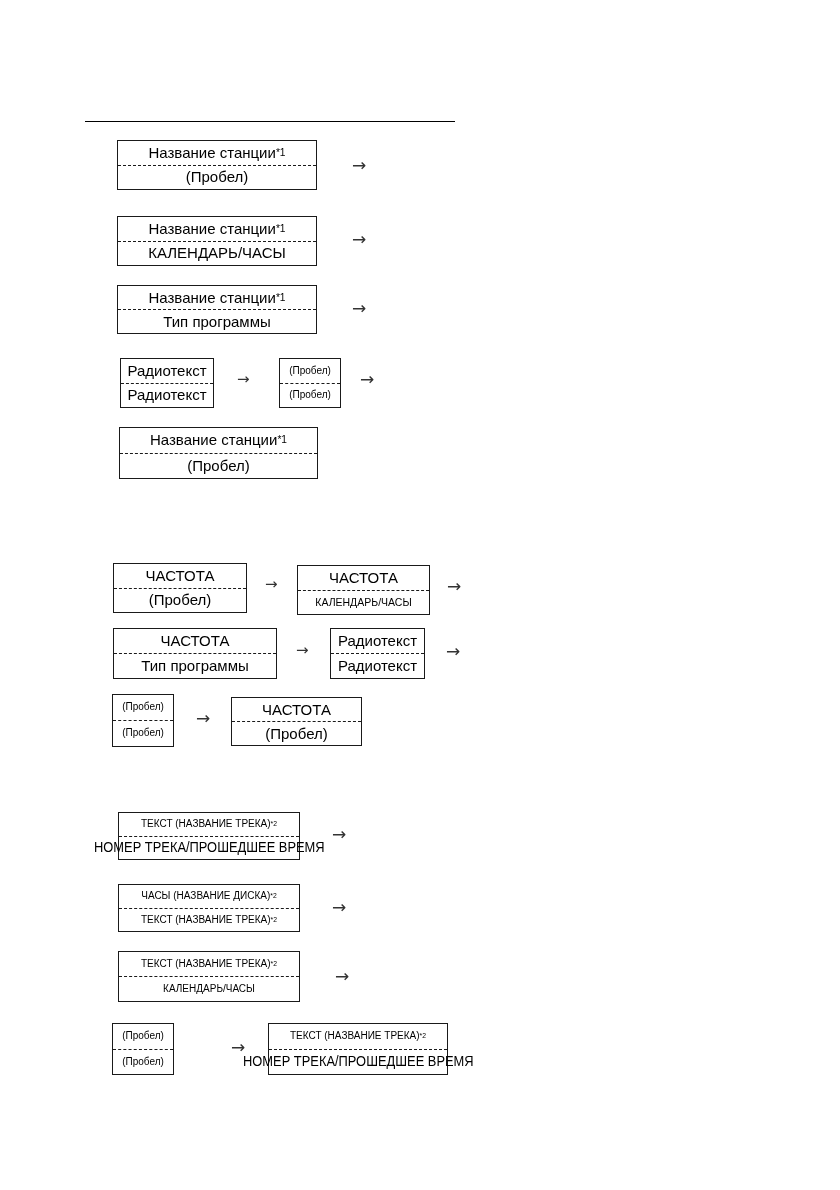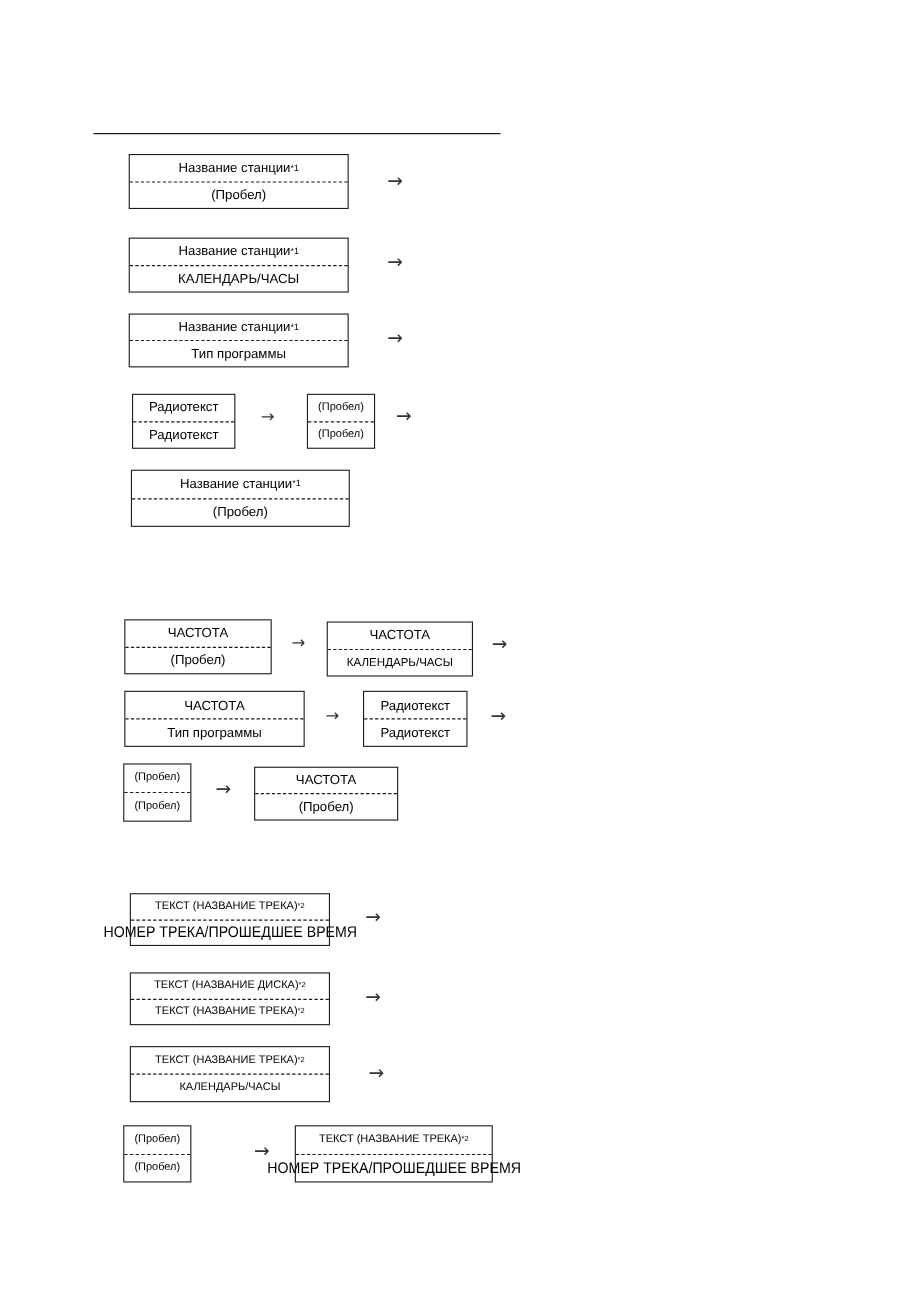--- a/index.html
+++ b/index.html
@@ -49,21 +49,21 @@
     text-align: center;
     line-height: 1.05;
     white-space: nowrap;
     padding: 0 2px;
   }
   .dbox .row.top {
     border-bottom: 1.4px dashed #1a1a1a;
   }
 
   
-  .t11 { font-size: 12px; }
+  .t11 { font-size: 15px; }
   .t10 { font-size: 10px; }
   .t105 { font-size: 10.5px; }
   .t85 { font-size: 14px; }
 
   .sup {
     font-size: 0.68em;
     vertical-align: super;
     line-height: 0;
   }
 
@@ -228,21 +228,21 @@
           <span class="sup">*2</span>
       </div>
       <div class="row t85">
         <span class="cond">НОМЕР ТРЕКА/ПРОШЕДШЕЕ ВРЕМЯ</span>
       </div>
     </div>
     <div class="arrow" style="left:332px; top:826px;">→</div>
 
     <div class="dbox" style="left:118px; top:884px; width:182px; height:48px;">
       <div class="row top t10">
-        <span>ТЕКСТ (НАЗВАНИЕ ДИСКА)</span>
+        <span>ЧАСЫ (НАЗВАНИЕ ДИСКА)</span>
           <span class="sup">*2</span>
       </div>
       <div class="row t10">
         <span>ТЕКСТ (НАЗВАНИЕ ТРЕКА)</span>
           <span class="sup">*2</span>
       </div>
     </div>
     <div class="arrow" style="left:332px; top:899px;">→</div>
 
     <div class="dbox" style="left:118px; top:951px; width:182px; height:51px;">

